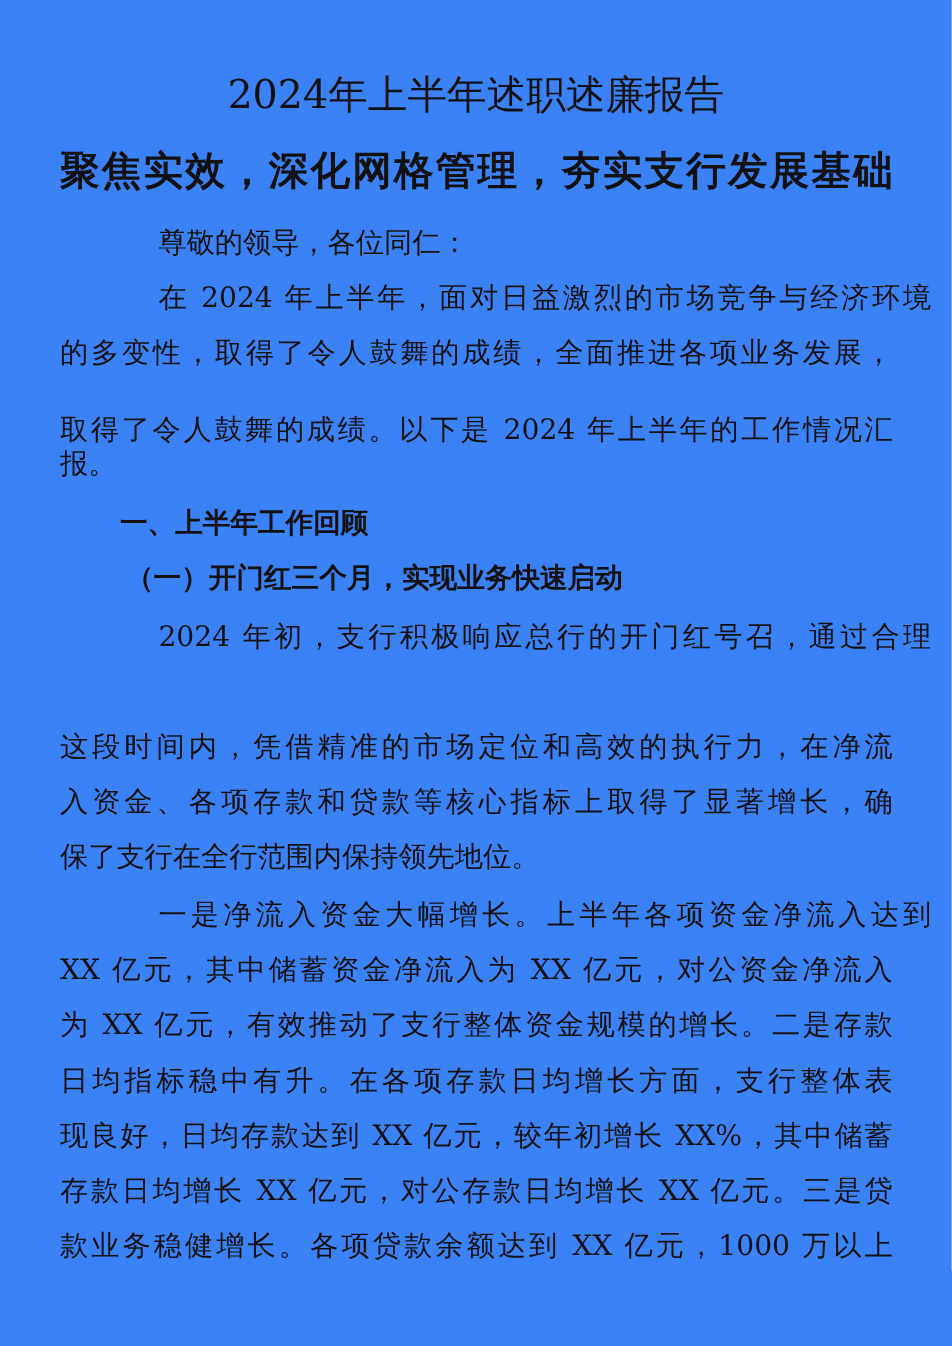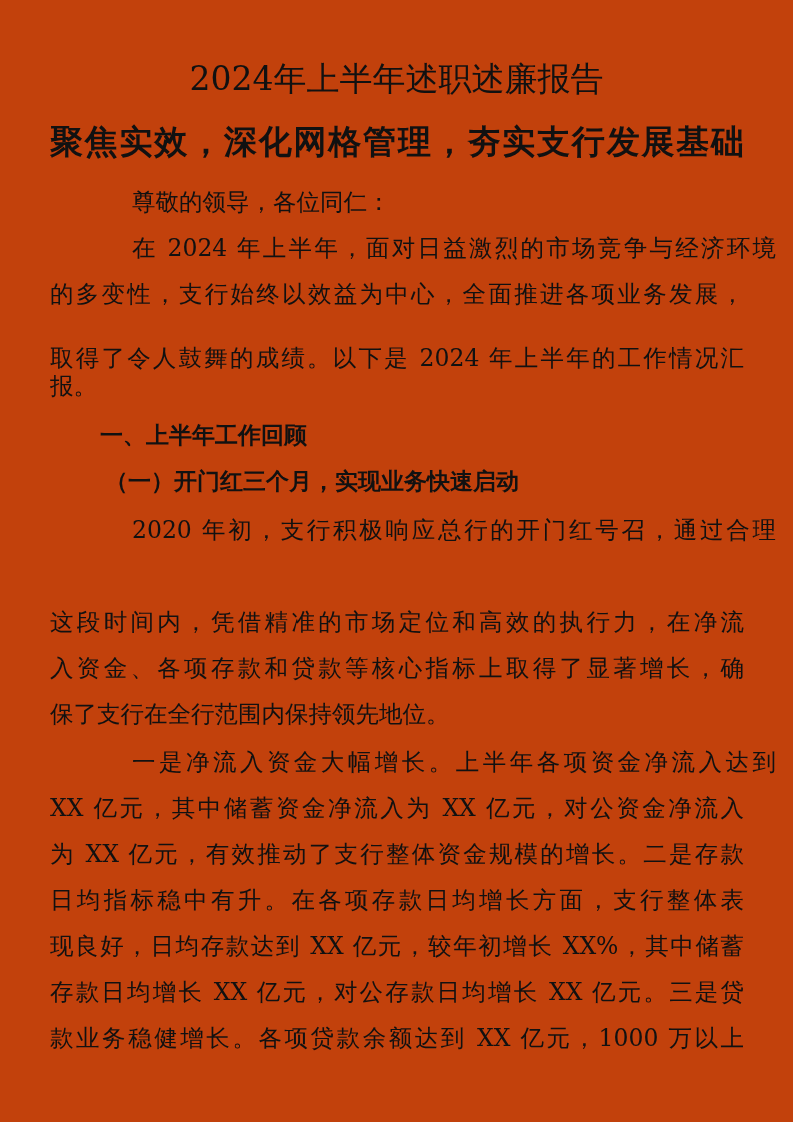--- a/index.html
+++ b/index.html
@@ -1,45 +1,45 @@
 <!DOCTYPE html>
 <html><head>
   <meta charset="utf-8">
   <style>
     html, body { margin: 0; padding: 0; background: #ffffff; }
     body { width: 793px; height: 1122px; overflow: hidden; position: relative; color: #111; }
-    .page { position: absolute; left: 0; top: 0; width: 793px; height: 1122px; background: #c2410c; }
+    .page { position: absolute; left: 0; top: 0; width: 793px; height: 1122px; background: #3b82f6; }
     .line { position: absolute; white-space: nowrap; font-family: "DejaVu Serif", "Liberation Serif", serif; }
     .title { left: 0; width: 793px; text-align: center; font-size: 33px; top: 57px; letter-spacing: 0px; }
     .subtitle { left: 50px; width: 694px; text-align: justify; text-align-last: justify; font-size: 33px; top: 120px; font-weight: bold; }
     .body { left: 50px; width: 694px; font-size: 23.5px; text-align: justify; text-align-last: justify; }
     .body.last { text-align-last: left; }
     .indent { left: 100px; width: 644px; margin-left: 32px; }
     .h1 { font-family: "DejaVu Sans", "Liberation Sans", sans-serif; font-size: 23px; font-weight: bold; left: 100px; text-align: center; }
     .h2 { font-family: "DejaVu Sans", "Liberation Sans", sans-serif; font-size: 23px; font-weight: bold; left: 105px; text-align: right; }
   </style>
 </head>
 <body>
 
 <div class="page">
 
   <div class="line title">2024年上半年述职述廉报告</div>
   <div class="line subtitle">聚焦实效，深化网格管理，夯实支行发展基础</div>
 
   <div class="line body indent last" style="top:186px;">尊敬的领导，各位同仁：</div>
 
   <div class="line body indent" style="top:232px;">在 2024 年上半年，面对日益激烈的市场竞争与经济环境</div>
-  <div class="line body" style="top:278px;">的多变性，支行始终以效益为中心，全面推进各项业务发展，</div>
+  <div class="line body" style="top:278px;">的多变性，取得了令人鼓舞的成绩，全面推进各项业务发展，</div>
   <div class="line body" style="top:342px;">取得了令人鼓舞的成绩。以下是 2024 年上半年的工作情况汇</div>
   <div class="line body last" style="top:370px;">报。</div>
 
   <div class="line h1" style="top:420px;">一、上半年工作回顾</div>
   <div class="line h2" style="top:466px;">（一）开门红三个月，实现业务快速启动</div>
 
-  <div class="line body indent" style="top:514px;">2020 年初，支行积极响应总行的开门红号召，通过合理</div>
+  <div class="line body indent" style="top:514px;">2024 年初，支行积极响应总行的开门红号召，通过合理</div>
   <div class="line body" style="top:606px;">这段时间内，凭借精准的市场定位和高效的执行力，在净流</div>
   <div class="line body" style="top:652px;">入资金、各项存款和贷款等核心指标上取得了显著增长，确</div>
   <div class="line body last" style="top:698px;">保了支行在全行范围内保持领先地位。</div>
 
   <div class="line body indent" style="top:746px;">一是净流入资金大幅增长。上半年各项资金净流入达到</div>
   <div class="line body" style="top:792px;">XX 亿元，其中储蓄资金净流入为 XX 亿元，对公资金净流入</div>
   <div class="line body" style="top:838px;">为 XX 亿元，有效推动了支行整体资金规模的增长。二是存款</div>
   <div class="line body" style="top:884px;">日均指标稳中有升。在各项存款日均增长方面，支行整体表</div>
   <div class="line body" style="top:930px;">现良好，日均存款达到 XX 亿元，较年初增长 XX%，其中储蓄</div>
   <div class="line body" style="top:976px;">存款日均增长 XX 亿元，对公存款日均增长 XX 亿元。三是贷</div>

